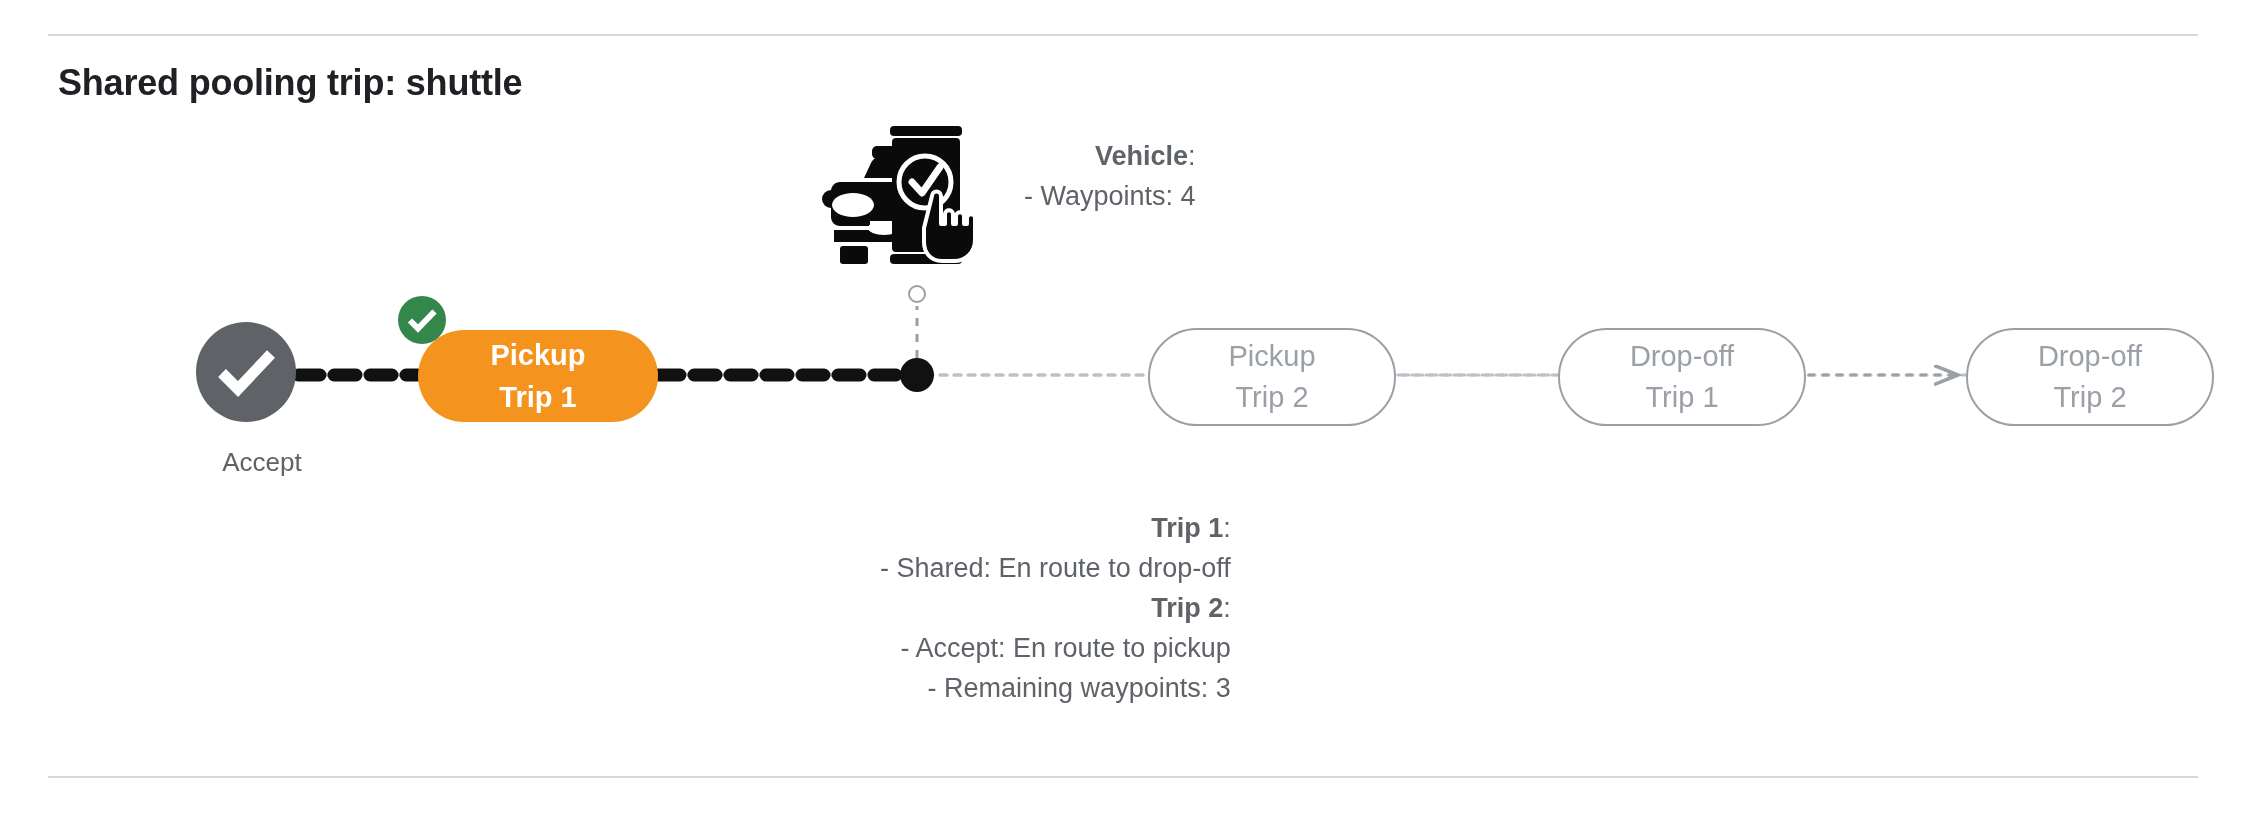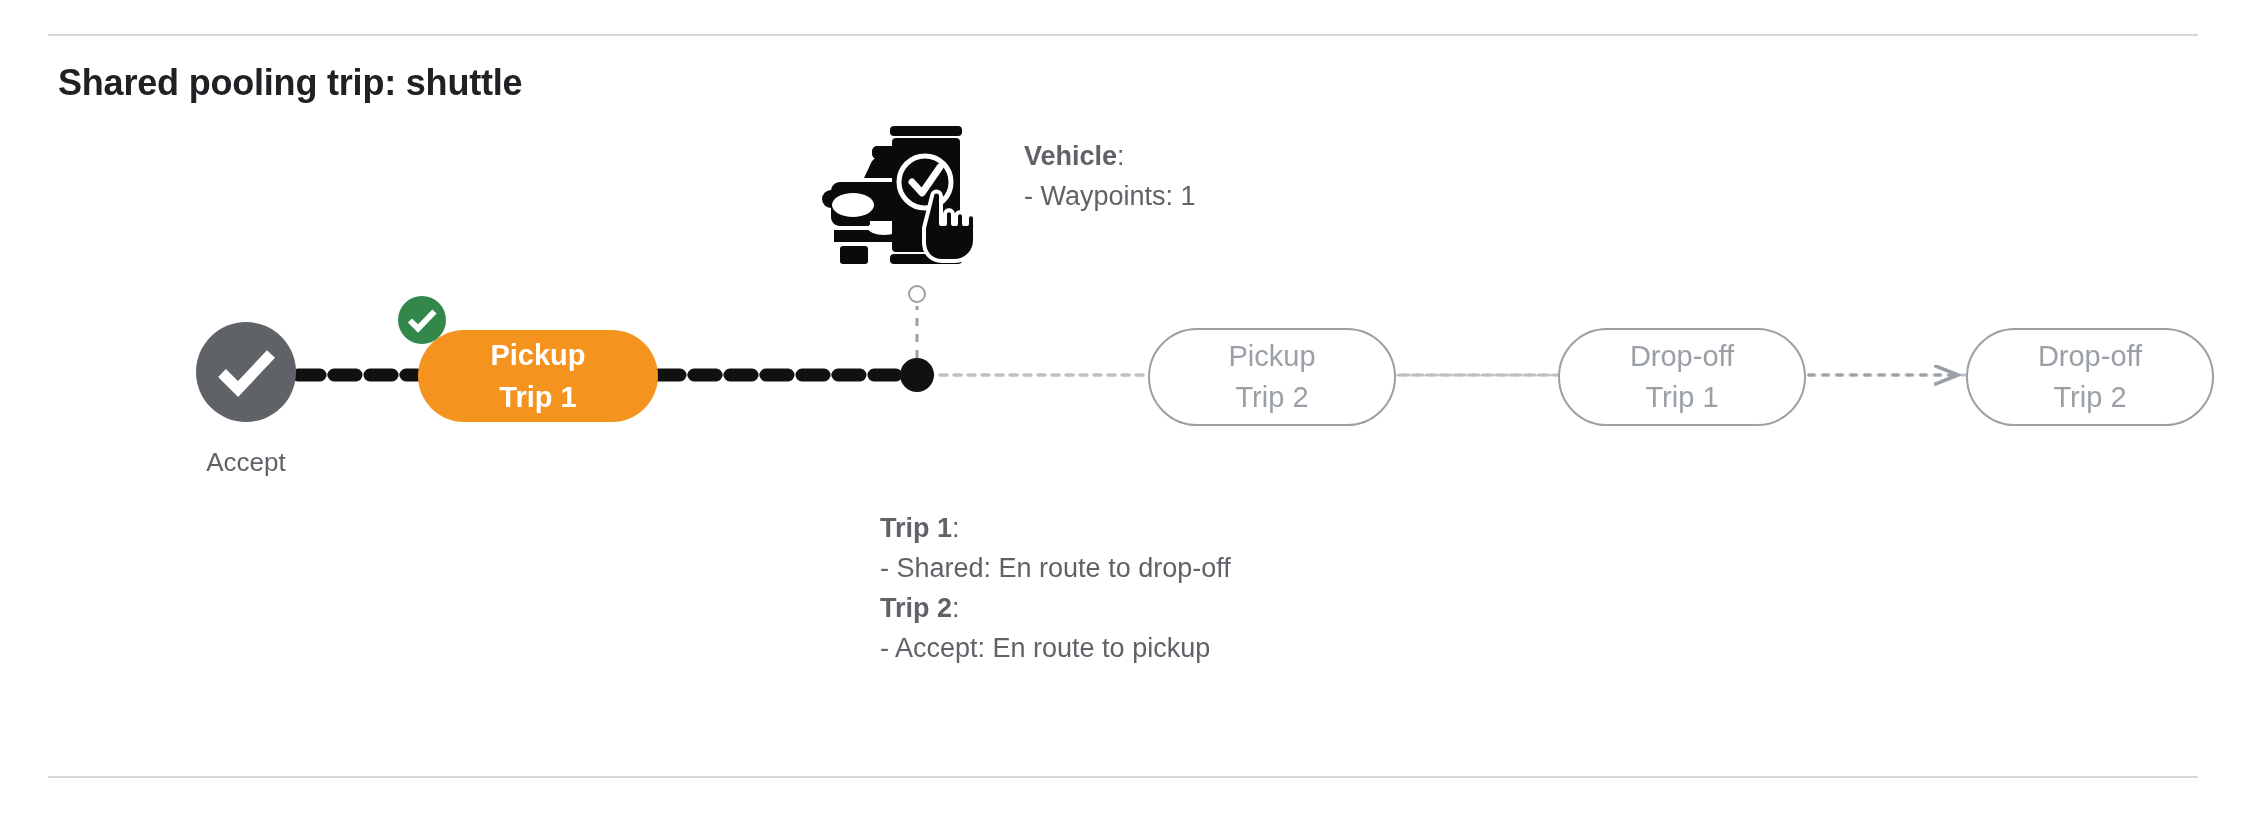--- a/index.html
+++ b/index.html
@@ -49,21 +49,21 @@
     top: 322px;
     width: 100px;
     height: 100px;
     border-radius: 50%;
     background: #5f6368;
   }
   #accept-node svg { display: block; width: 100px; height: 100px; }
 
   #accept-label {
     position: absolute;
-    left: 96px;
+    left: 112px;
     top: 442px;
     width: 300px;
     text-align: center;
     font-size: 26px;
     line-height: 41px;
     color: #5f6368;
   }
   #accept-label .line { display: block; }
 
   
@@ -164,20 +164,21 @@
   }
   #vehicle-icon svg { display: block; width: 170px; height: 155px; }
 
   
   .info-block {
     position: absolute;
     color: #5f6368;
     font-size: 27px;
     line-height: 40px;
     white-space: nowrap;
+    text-align: right;
   }
   #vehicle-info { left: 1024px; top: 136px; }
   #trip-info    { left: 880px;  top: 508px; }
 
   .info-block .hdr { font-weight: bold; }
   .info-block .row { display: block; }
 </style>
 </head>
 <body>
 
@@ -260,28 +261,29 @@
       <g fill="#0a0a0a" stroke="#ffffff" stroke-width="4" stroke-linejoin="round">
         <path d="M120 78 c0 -6 9 -6 9 0 v28 h4 v-10 c0 -5 8 -5 8 0 v10 h3 v-8
                  c0 -5 8 -5 8 0 v8 h3 v-6 c0 -5 8 -5 8 0 v22
                  c0 12 -9 21 -21 21 h-12 c-12 0 -18 -9 -18 -19 v-14 z"></path>
       </g>
     </svg>
   </div>
 
   <div id="vehicle-info" class="info-block">
     <span class="row"><span class="hdr">Vehicle</span><span>:</span></span>
-    <span class="row">- Waypoints: 1</span>
+    <span class="row">- Waypoints: 4</span>
   </div>
 
   <div id="trip-info" class="info-block">
     <span class="row"><span class="hdr">Trip 1</span><span>:</span></span>
     <span class="row">- Shared:  En route to drop-off</span>
     <span class="row"><span class="hdr">Trip 2</span><span>:</span></span>
     <span class="row">- Accept:  En route to pickup</span>
+    <span class="row">- Remaining waypoints: 3</span>
   </div>
 
   <div id="node-pickup2" class="onode">
     <span class="nline">Pickup</span>
     <span class="nline">Trip 2</span>
   </div>
 
   <div id="node-dropoff1" class="onode">
     <span class="nline">Drop-off</span>
     <span class="nline">Trip 1</span>

